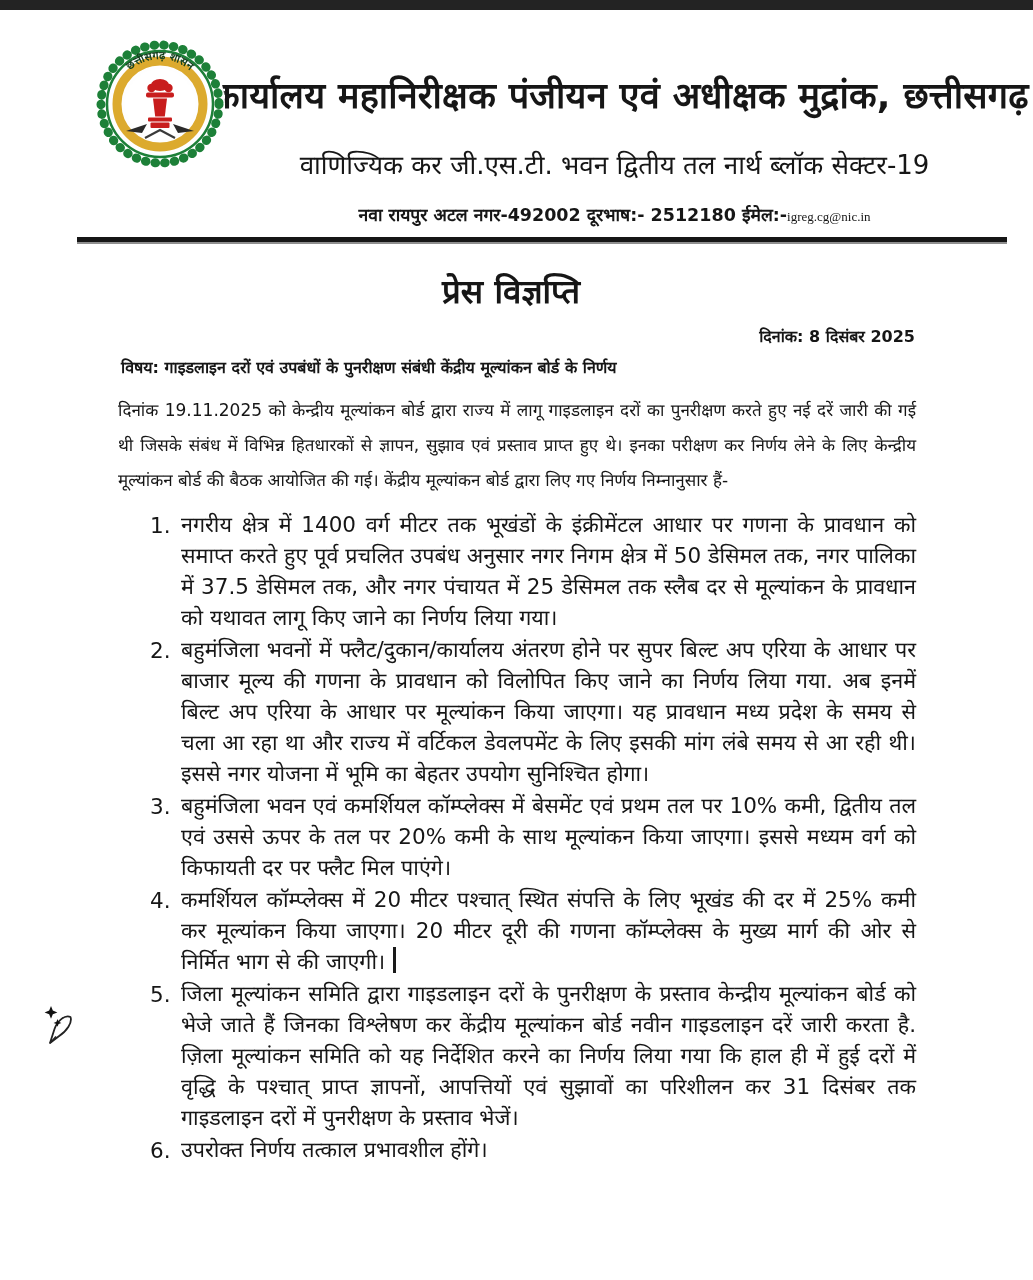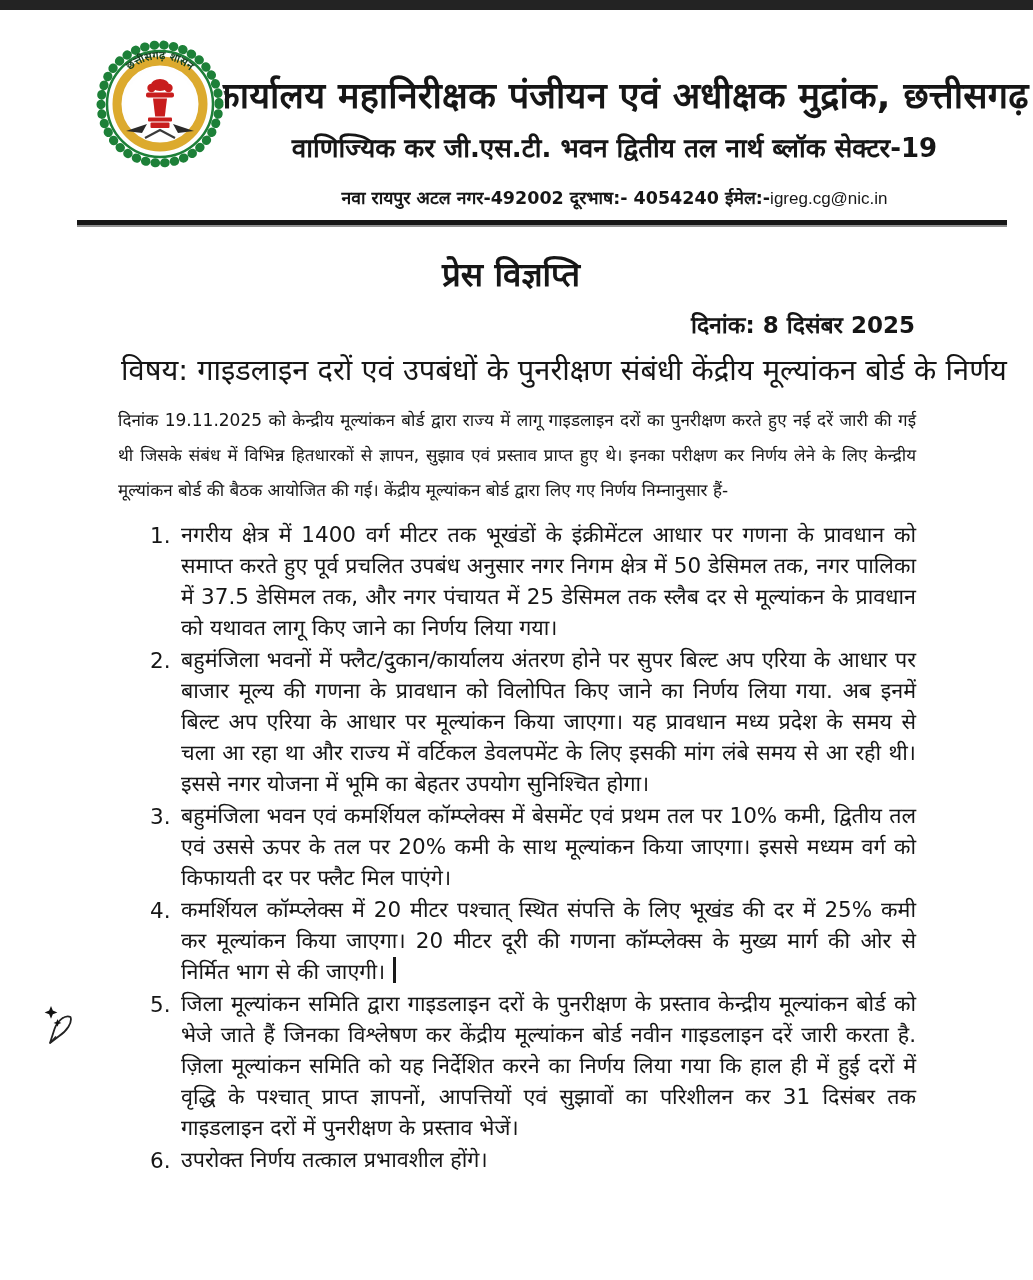--- a/index.html
+++ b/index.html
@@ -9,29 +9,29 @@
     background:#ffffff; overflow:hidden; color:#161616;
     font-family:"DejaVu Sans","Liberation Sans",sans-serif;
   }
   .topbar { position:absolute; top:0; left:0; width:1033px; height:10px; background:#232323; }
 
   .letterhead { position:relative; padding-top:70px; }
   .emblem { position:absolute; left:90px; top:30px; width:140px; height:148px; }
 
   .head-text { margin-left:212px; margin-right:16px; text-align:center; }
   .org1 { font-size:36px; font-weight:bold; white-space:nowrap; letter-spacing:0.2px; }
-  .org2 { font-size:26px; font-weight:bold; margin-top:10px; white-space:nowrap; }
+  .org2 { font-size:26px; font-weight:normal; margin-top:27px; white-space:nowrap; }
   .addr { font-size:17.5px; font-weight:bold; margin-top:20px; white-space:nowrap; }
-  .addr .email { font-family:Liberation Sans, sans-serif; font-weight:normal; font-size:17px; }
+  .addr .email { font-family:Liberation Serif, serif; font-weight:normal; font-size:13px; }
 
   .rule { margin:11px 26px 0 77px; height:1px; border-top:5px solid #161616; border-bottom:2px solid #8f8f8f; }
 
   .title { margin:24px 40px 0 0; text-align:center; font-size:33px; font-weight:bold;padding-left:29px; }
-  .dateline { margin:12px 118px 0 0; text-align:right; font-size:23px; font-weight:bold; white-space:nowrap; }
-  .subject { margin:9px 0 0 121px; font-size:29px; font-weight:normal; white-space:nowrap; }
+  .dateline { margin:12px 118px 0 0; text-align:right; font-size:16px; font-weight:bold; white-space:nowrap; }
+  .subject { margin:9px 0 0 121px; font-size:16px; font-weight:bold; white-space:nowrap; }
 
   .intro { margin:15px 117px 0 118px; font-size:17px; line-height:35px; text-align:justify; }
 
   .items { margin:11px 117px 0 150px; }
   .item { display:flex; margin-top:1px; }
   .item .num { flex:0 0 31px; font-size:21.5px; line-height:34.5px; }
   .item .body { flex:1; text-align:justify; font-size:21.5px; line-height:31px; }
 
   .caret { display:inline-block; width:3px; height:26px; background:#1a1a1a; margin-left:8px; vertical-align:-4px; }
 
@@ -65,21 +65,21 @@
         <rect x="60.5" y="92.5" width="19" height="5.5" rx="1"></rect>
       </g>
       <path d="M36 101 L57 94 L52 103 Z" fill="#2a2a2a"></path>
       <path d="M104 101 L83 94 L88 103 Z" fill="#2a2a2a"></path>
       <path d="M55 108 L70 100 L85 108" stroke="#3a3a3a" stroke-width="2.2" fill="none"></path>
     </svg>
 
     <div class="head-text">
       <div class="org1">कार्यालय महानिरीक्षक पंजीयन एवं अधीक्षक मुद्रांक, छत्तीसगढ़ रायपुर</div>
       <div class="org2">वाणिज्यिक कर जी.एस.टी. भवन द्वितीय तल नार्थ ब्लॉक सेक्टर-19</div>
-      <div class="addr"><span>नवा रायपुर अटल नगर-492002 दूरभाष:- 4054240 ईमेल:-</span><span class="email">igreg.cg@nic.in</span></div>
+      <div class="addr"><span>नवा रायपुर अटल नगर-492002 दूरभाष:- 2512180 ईमेल:-</span><span class="email">igreg.cg@nic.in</span></div>
     </div>
   </div>
 
   <div class="rule"></div>
 
   <h1 class="title">प्रेस विज्ञप्ति</h1>
 
   <div class="dateline">दिनांक: 8 दिसंबर 2025</div>
 
   <div class="subject">विषय: गाइडलाइन दरों एवं उपबंधों के पुनरीक्षण संबंधी केंद्रीय मूल्यांकन बोर्ड के निर्णय</div>

